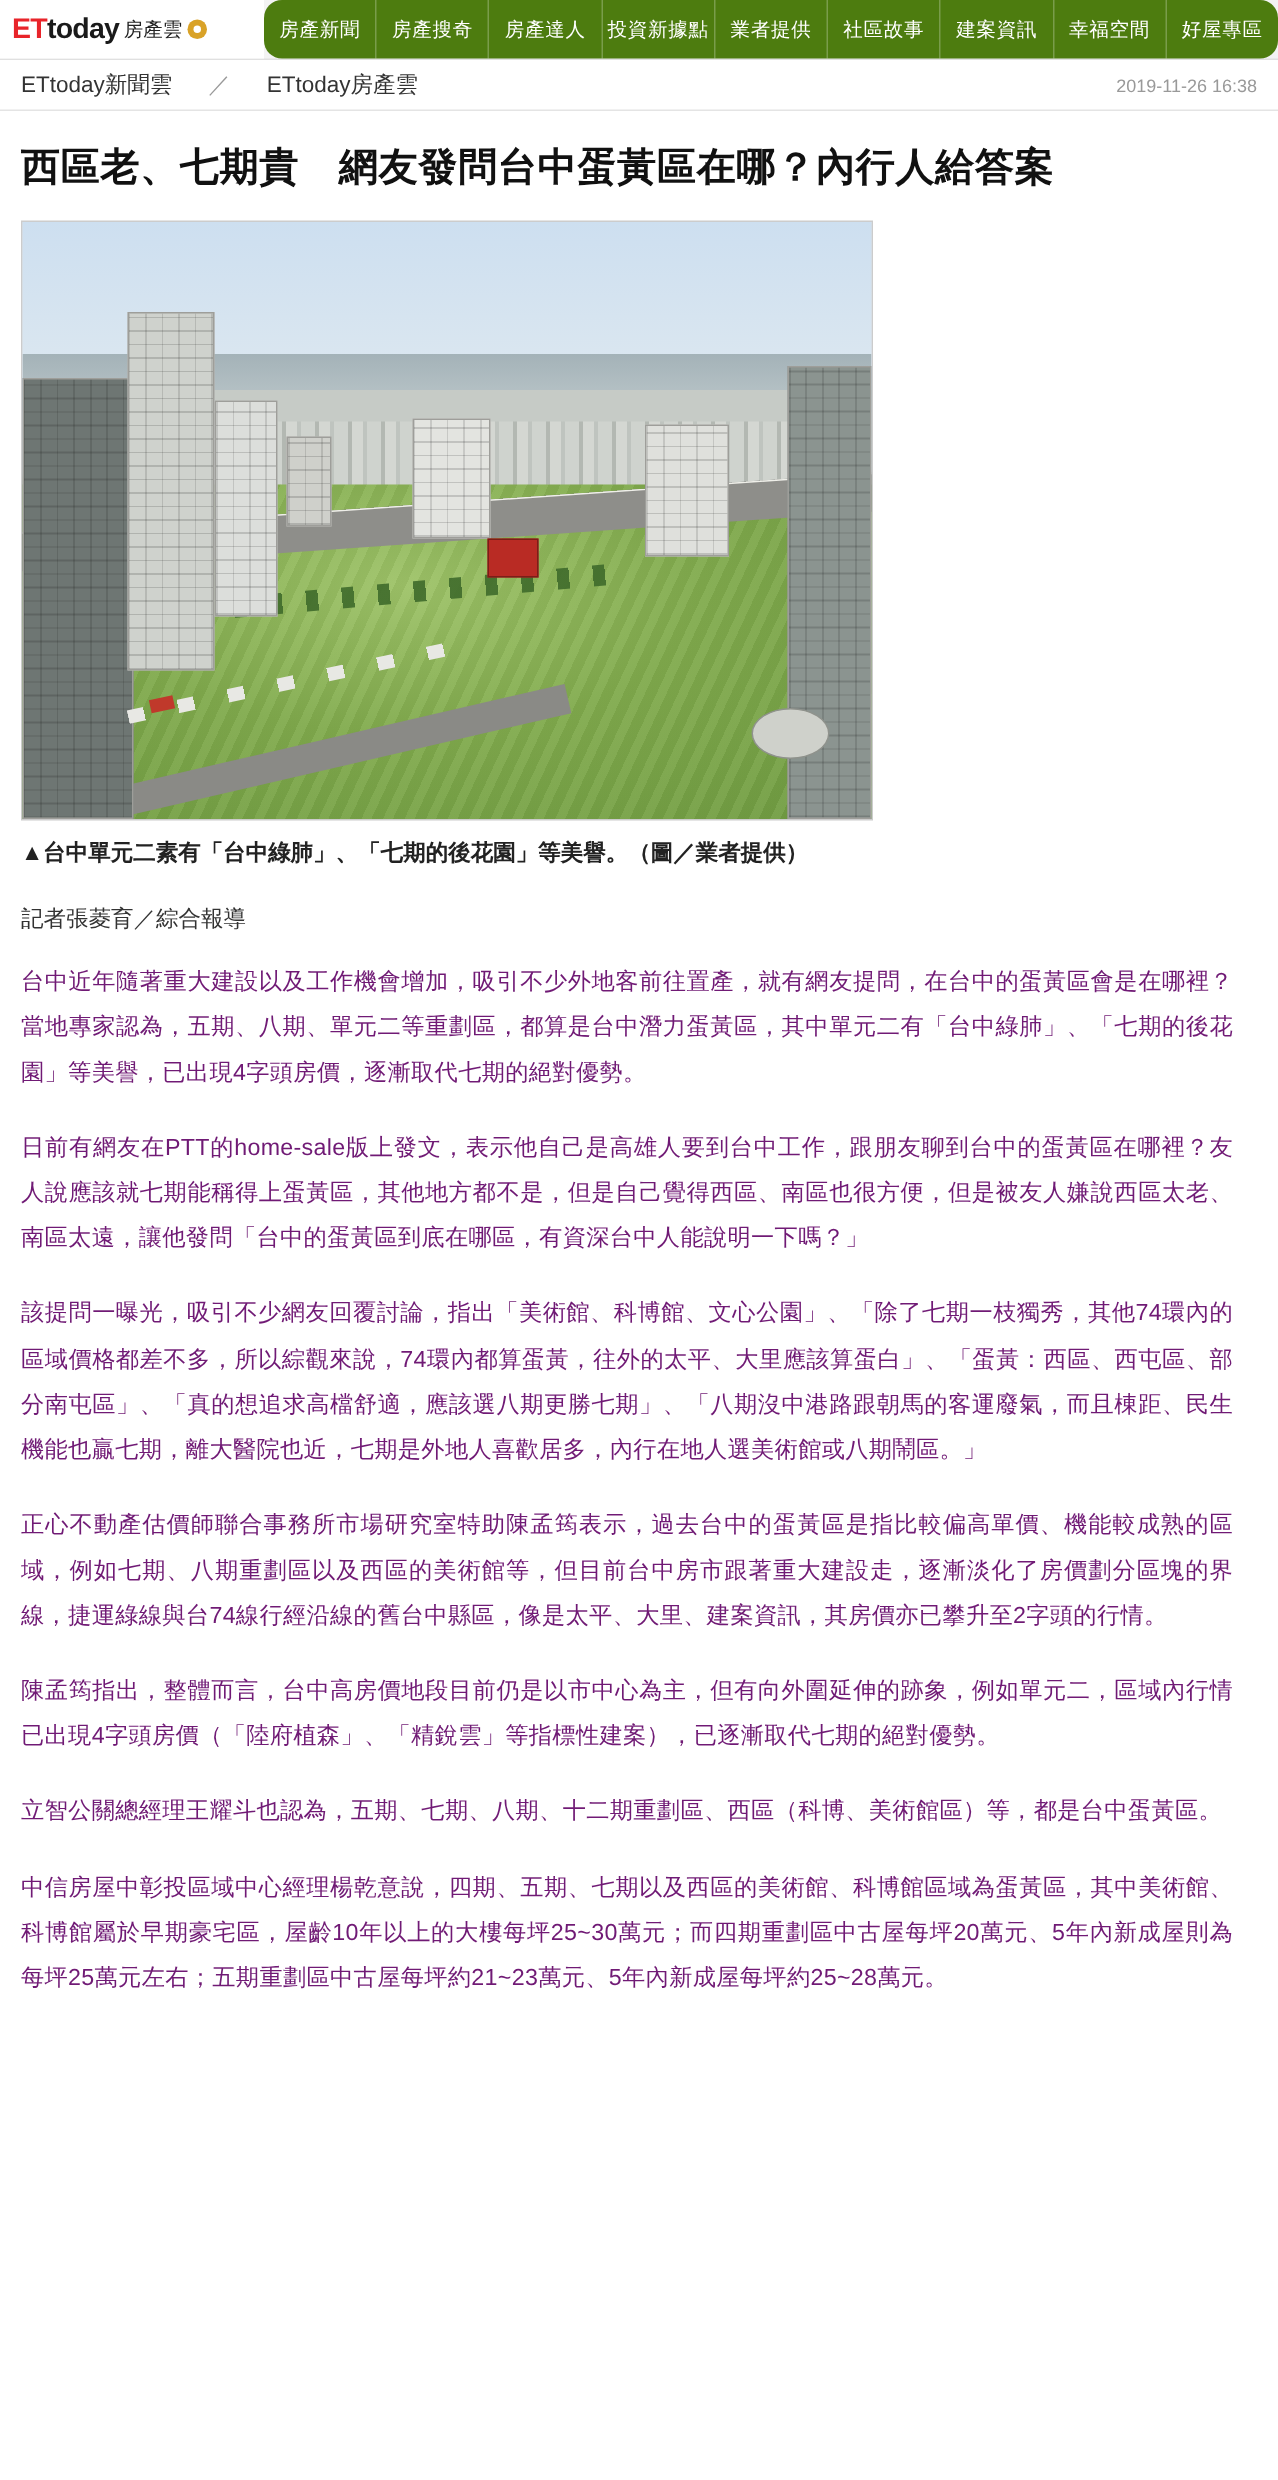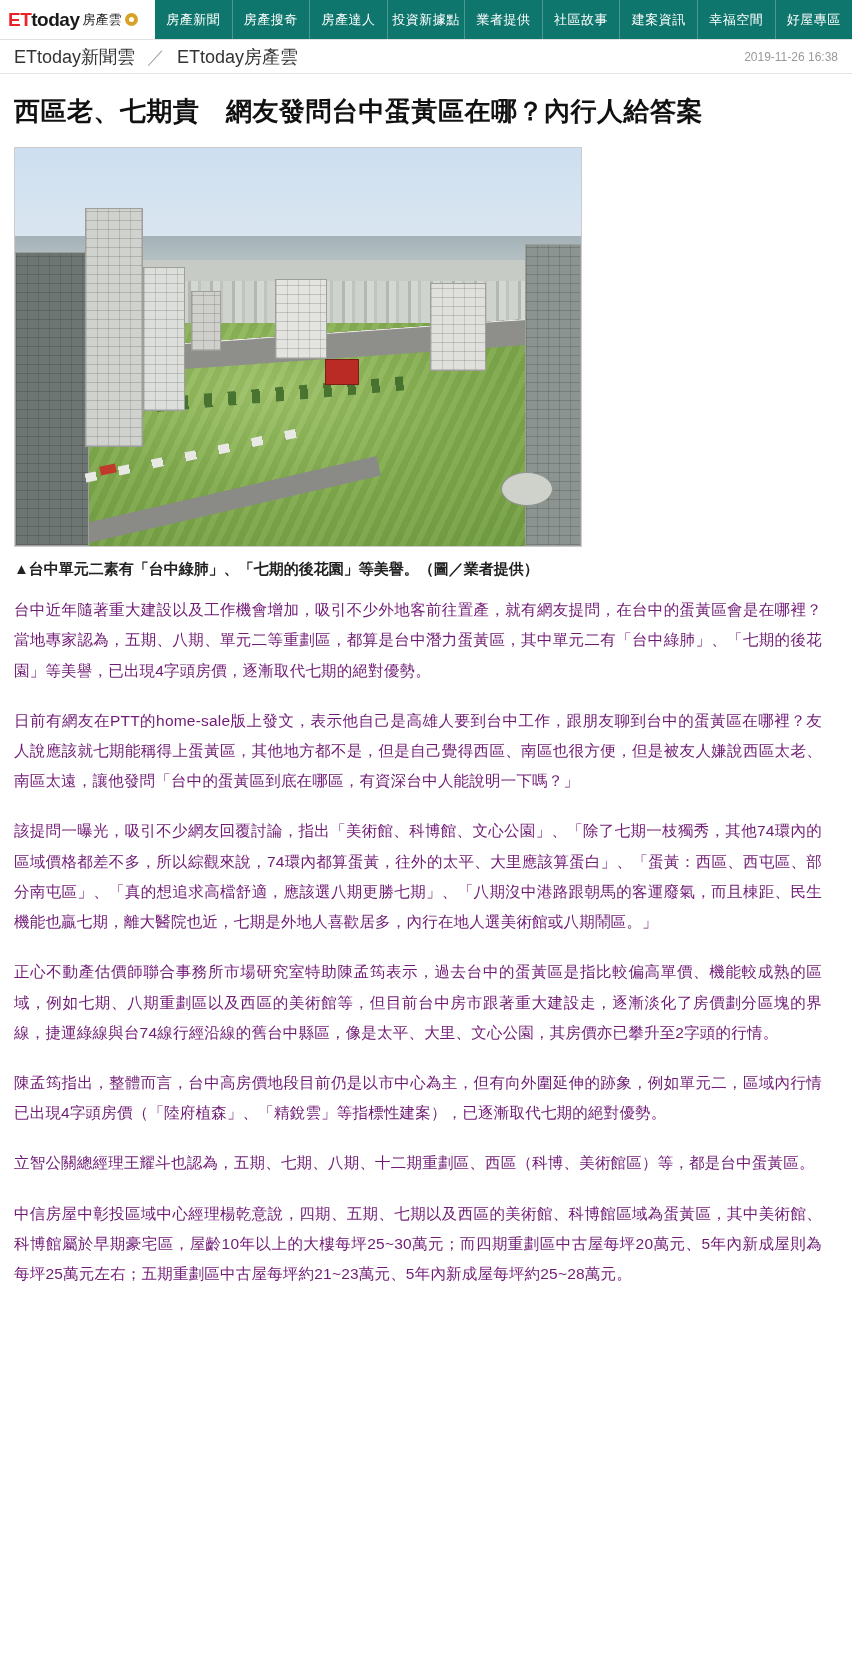--- a/index.html
+++ b/index.html
@@ -19,21 +19,21 @@
 
   
   .navbar {
     height: 40px;
     background: #f3f3f3;
     display: flex;
     align-items: stretch;
     border-bottom: 1px solid #e0e0e0;
   }
   .brand {
-    width: 155px;
+    width: 176px;
     background: #ffffff;
     display: flex;
     align-items: center;
     padding-left: 8px;
     gap: 2px;
   }
   .brand-et {
     font-size: 19px;
     font-weight: bold;
     letter-spacing: -0.5px;
@@ -59,21 +59,22 @@
     position: absolute;
     left: 4px; top: 4px;
     width: 5px; height: 5px;
     border-radius: 50%;
     background: #fff;
   }
   .nav-items {
     flex: 1;
     display: flex;
     align-items: stretch;
-    background: #0f766e;
+    background: #4d7c0f;
+    border-radius: 12px;
   }
   .nav-item {
     flex: 1;
     display: flex;
     align-items: center;
     justify-content: center;
     color: #fff;
     font-size: 13px;
     letter-spacing: 0.5px;
     border-right: 1px solid rgba(255,255,255,0.25);
@@ -86,23 +87,23 @@
   .crumb-row {
     height: 34px;
     display: flex;
     align-items: center;
     padding: 0 14px;
     border-bottom: 1px solid #e4e4e4;
     background: #fff;
   }
   .crumbs {
     display: flex;
-    font-size: 18px;
+    font-size: 15px;
     color: #333;
-    gap: 12px;
+    gap: 24px;
   }
   .crumb { cursor: pointer; }
   .crumb-sep { color: #999; }
   .timestamp {
     margin-left: auto;
     font-size: 12px;
     color: #999;
   }
 
   
@@ -302,24 +303,25 @@
         <div class="bldg b5"></div>
         <div class="bldg b6"></div>
         <div class="redsign"></div>
         <div class="tank"></div>
         <div class="cars"></div>
         <div class="car-red"></div>
       </div>
       <figcaption class="caption">▲台中單元二素有「台中綠肺」、「七期的後花園」等美譽。（圖／業者提供）</figcaption>
     </figure>
 
+    <div class="byline">記者張菱育／綜合報導</div>
 
     <div class="body">
       <p>台中近年隨著重大建設以及工作機會增加，吸引不少外地客前往置產，就有網友提問，在台中的蛋黃區會是在哪裡？當地專家認為，五期、八期、單元二等重劃區，都算是台中潛力蛋黃區，其中單元二有「台中綠肺」、「七期的後花園」等美譽，已出現4字頭房價，逐漸取代七期的絕對優勢。</p>
       <p>日前有網友在PTT的home-sale版上發文，表示他自己是高雄人要到台中工作，跟朋友聊到台中的蛋黃區在哪裡？友人說應該就七期能稱得上蛋黃區，其他地方都不是，但是自己覺得西區、南區也很方便，但是被友人嫌說西區太老、南區太遠，讓他發問「台中的蛋黃區到底在哪區，有資深台中人能說明一下嗎？」</p>
       <p>該提問一曝光，吸引不少網友回覆討論，指出「美術館、科博館、文心公園」、「除了七期一枝獨秀，其他74環內的區域價格都差不多，所以綜觀來說，74環內都算蛋黃，往外的太平、大里應該算蛋白」、「蛋黃：西區、西屯區、部分南屯區」、「真的想追求高檔舒適，應該選八期更勝七期」、「八期沒中港路跟朝馬的客運廢氣，而且棟距、民生機能也贏七期，離大醫院也近，七期是外地人喜歡居多，內行在地人選美術館或八期鬧區。」</p>
-      <p>正心不動產估價師聯合事務所市場研究室特助陳孟筠表示，過去台中的蛋黃區是指比較偏高單價、機能較成熟的區域，例如七期、八期重劃區以及西區的美術館等，但目前台中房市跟著重大建設走，逐漸淡化了房價劃分區塊的界線，捷運綠線與台74線行經沿線的舊台中縣區，像是太平、大里、文心公園，其房價亦已攀升至2字頭的行情。</p>
+      <p>正心不動產估價師聯合事務所市場研究室特助陳孟筠表示，過去台中的蛋黃區是指比較偏高單價、機能較成熟的區域，例如七期、八期重劃區以及西區的美術館等，但目前台中房市跟著重大建設走，逐漸淡化了房價劃分區塊的界線，捷運綠線與台74線行經沿線的舊台中縣區，像是太平、大里、建案資訊，其房價亦已攀升至2字頭的行情。</p>
       <p>陳孟筠指出，整體而言，台中高房價地段目前仍是以市中心為主，但有向外圍延伸的跡象，例如單元二，區域內行情已出現4字頭房價（「陸府植森」、「精銳雲」等指標性建案），已逐漸取代七期的絕對優勢。</p>
       <p>立智公關總經理王耀斗也認為，五期、七期、八期、十二期重劃區、西區（科博、美術館區）等，都是台中蛋黃區。</p>
       <p>中信房屋中彰投區域中心經理楊乾意說，四期、五期、七期以及西區的美術館、科博館區域為蛋黃區，其中美術館、科博館屬於早期豪宅區，屋齡10年以上的大樓每坪25~30萬元；而四期重劃區中古屋每坪20萬元、5年內新成屋則為每坪25萬元左右；五期重劃區中古屋每坪約21~23萬元、5年內新成屋每坪約25~28萬元。</p>
     </div>
   </div>
 </div>
 
 </body></html>

